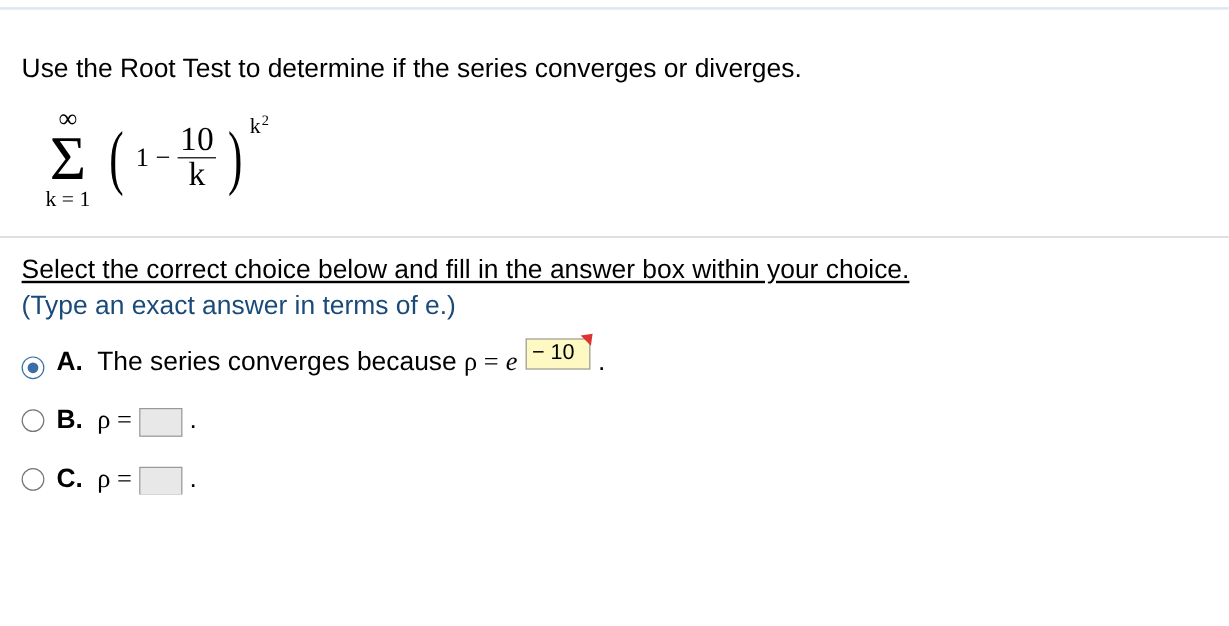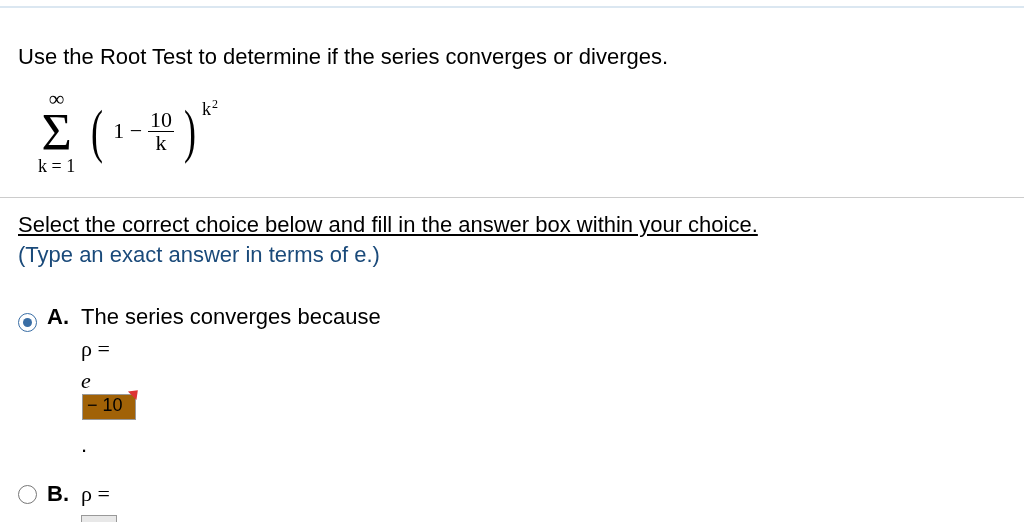--- a/index.html
+++ b/index.html
@@ -58,21 +58,21 @@
     display: inline-flex;
     align-items: center;
     gap: 6px;
     font-size: 22px;
   }
   .frac {
     display: inline-flex;
     flex-direction: column;
     align-items: center;
     line-height: 1;
-    font-size: 22px;
+    font-size: 28px;
   }
   .frac .num { padding: 0 2px; }
   .frac .bar { border-top: 1.6px solid #000; width: 100%; }
   .frac .den { padding: 0 2px; }
   .exp {
     align-self: flex-start;
     font-size: 18px;
     margin-top: -8px;
     margin-left: -4px;
     display: inline-flex;
@@ -88,21 +88,21 @@
     border: none;
     border-top: 2px solid #dbe7f1;
     margin: -12px -18px 10px -18px;
   }
   .prompt {
     margin-bottom: 4px;
     text-decoration: underline;
   }
   .hint {
     color: #1a4a7a;
-    margin-bottom: 36px;
+    margin-bottom: 20px;
   }
   .choices {
     display: flex;
     flex-direction: column;
     gap: 20px;
   }
   .choice {
     display: flex;
     align-items: baseline;
     gap: 10px;
@@ -125,39 +125,38 @@
     content:"";
     width:9px;height:9px;border-radius:50%;background:#3a6ea5;
   }
   .letter {
     font-weight: bold;
     width: 24px;
     flex: 0 0 auto;
   }
   .choice-text {
     display: inline-flex;
-    align-items: flex-start;
+    align-items: center;
     gap: 6px;
     flex-wrap: wrap;
-    flex-direction: column;
   }
   .rho {
     font-family: "Times New Roman", Times, serif;
     font-style: normal;
   }
   .e-italic {
     font-family: "Times New Roman", Times, serif;
     font-style: italic;
   }
   .ans-box {
     display:inline-block;
     min-width:44px;
     height:24px;
     border:1px solid #999;
-    background:#a16207;
+    background:#fef9c3;
     vertical-align:middle;
     padding:0 4px;
     font-family: Arial, sans-serif;
     font-size:18px;
     font-style: normal;
     position:relative;
     top:2px;
   }
   .ans-box.empty {
     background:#e8e8e8;

